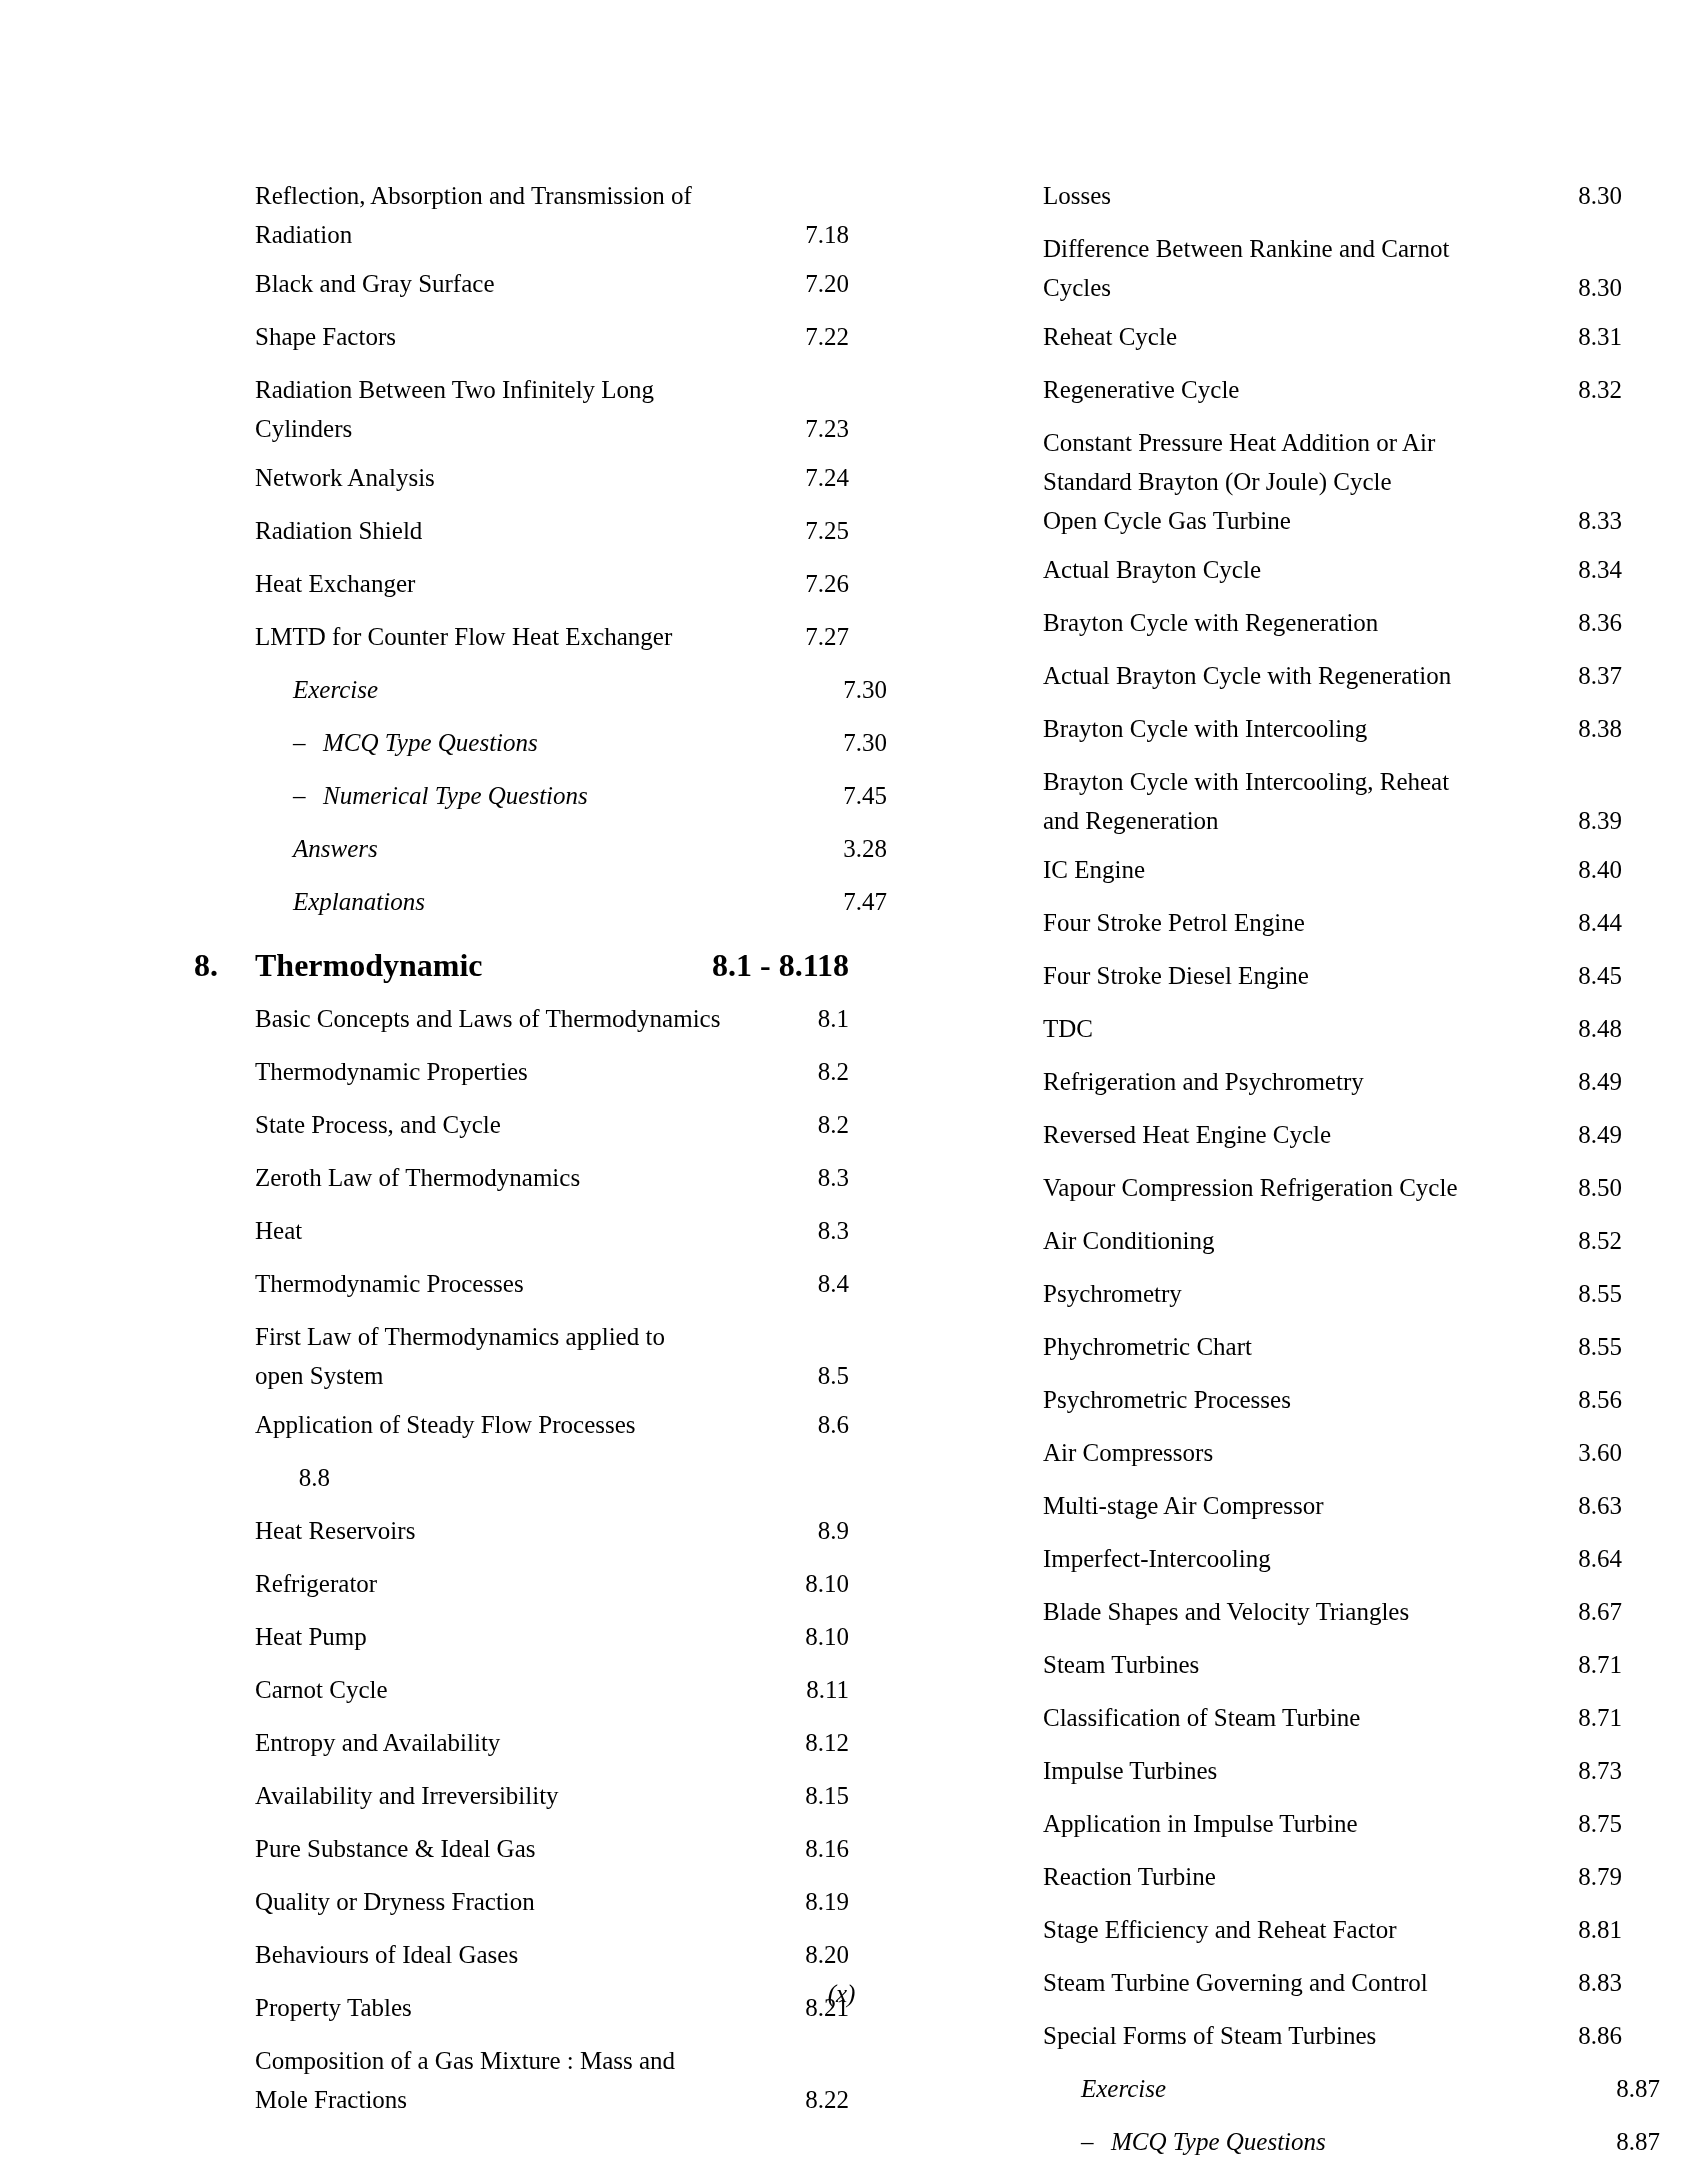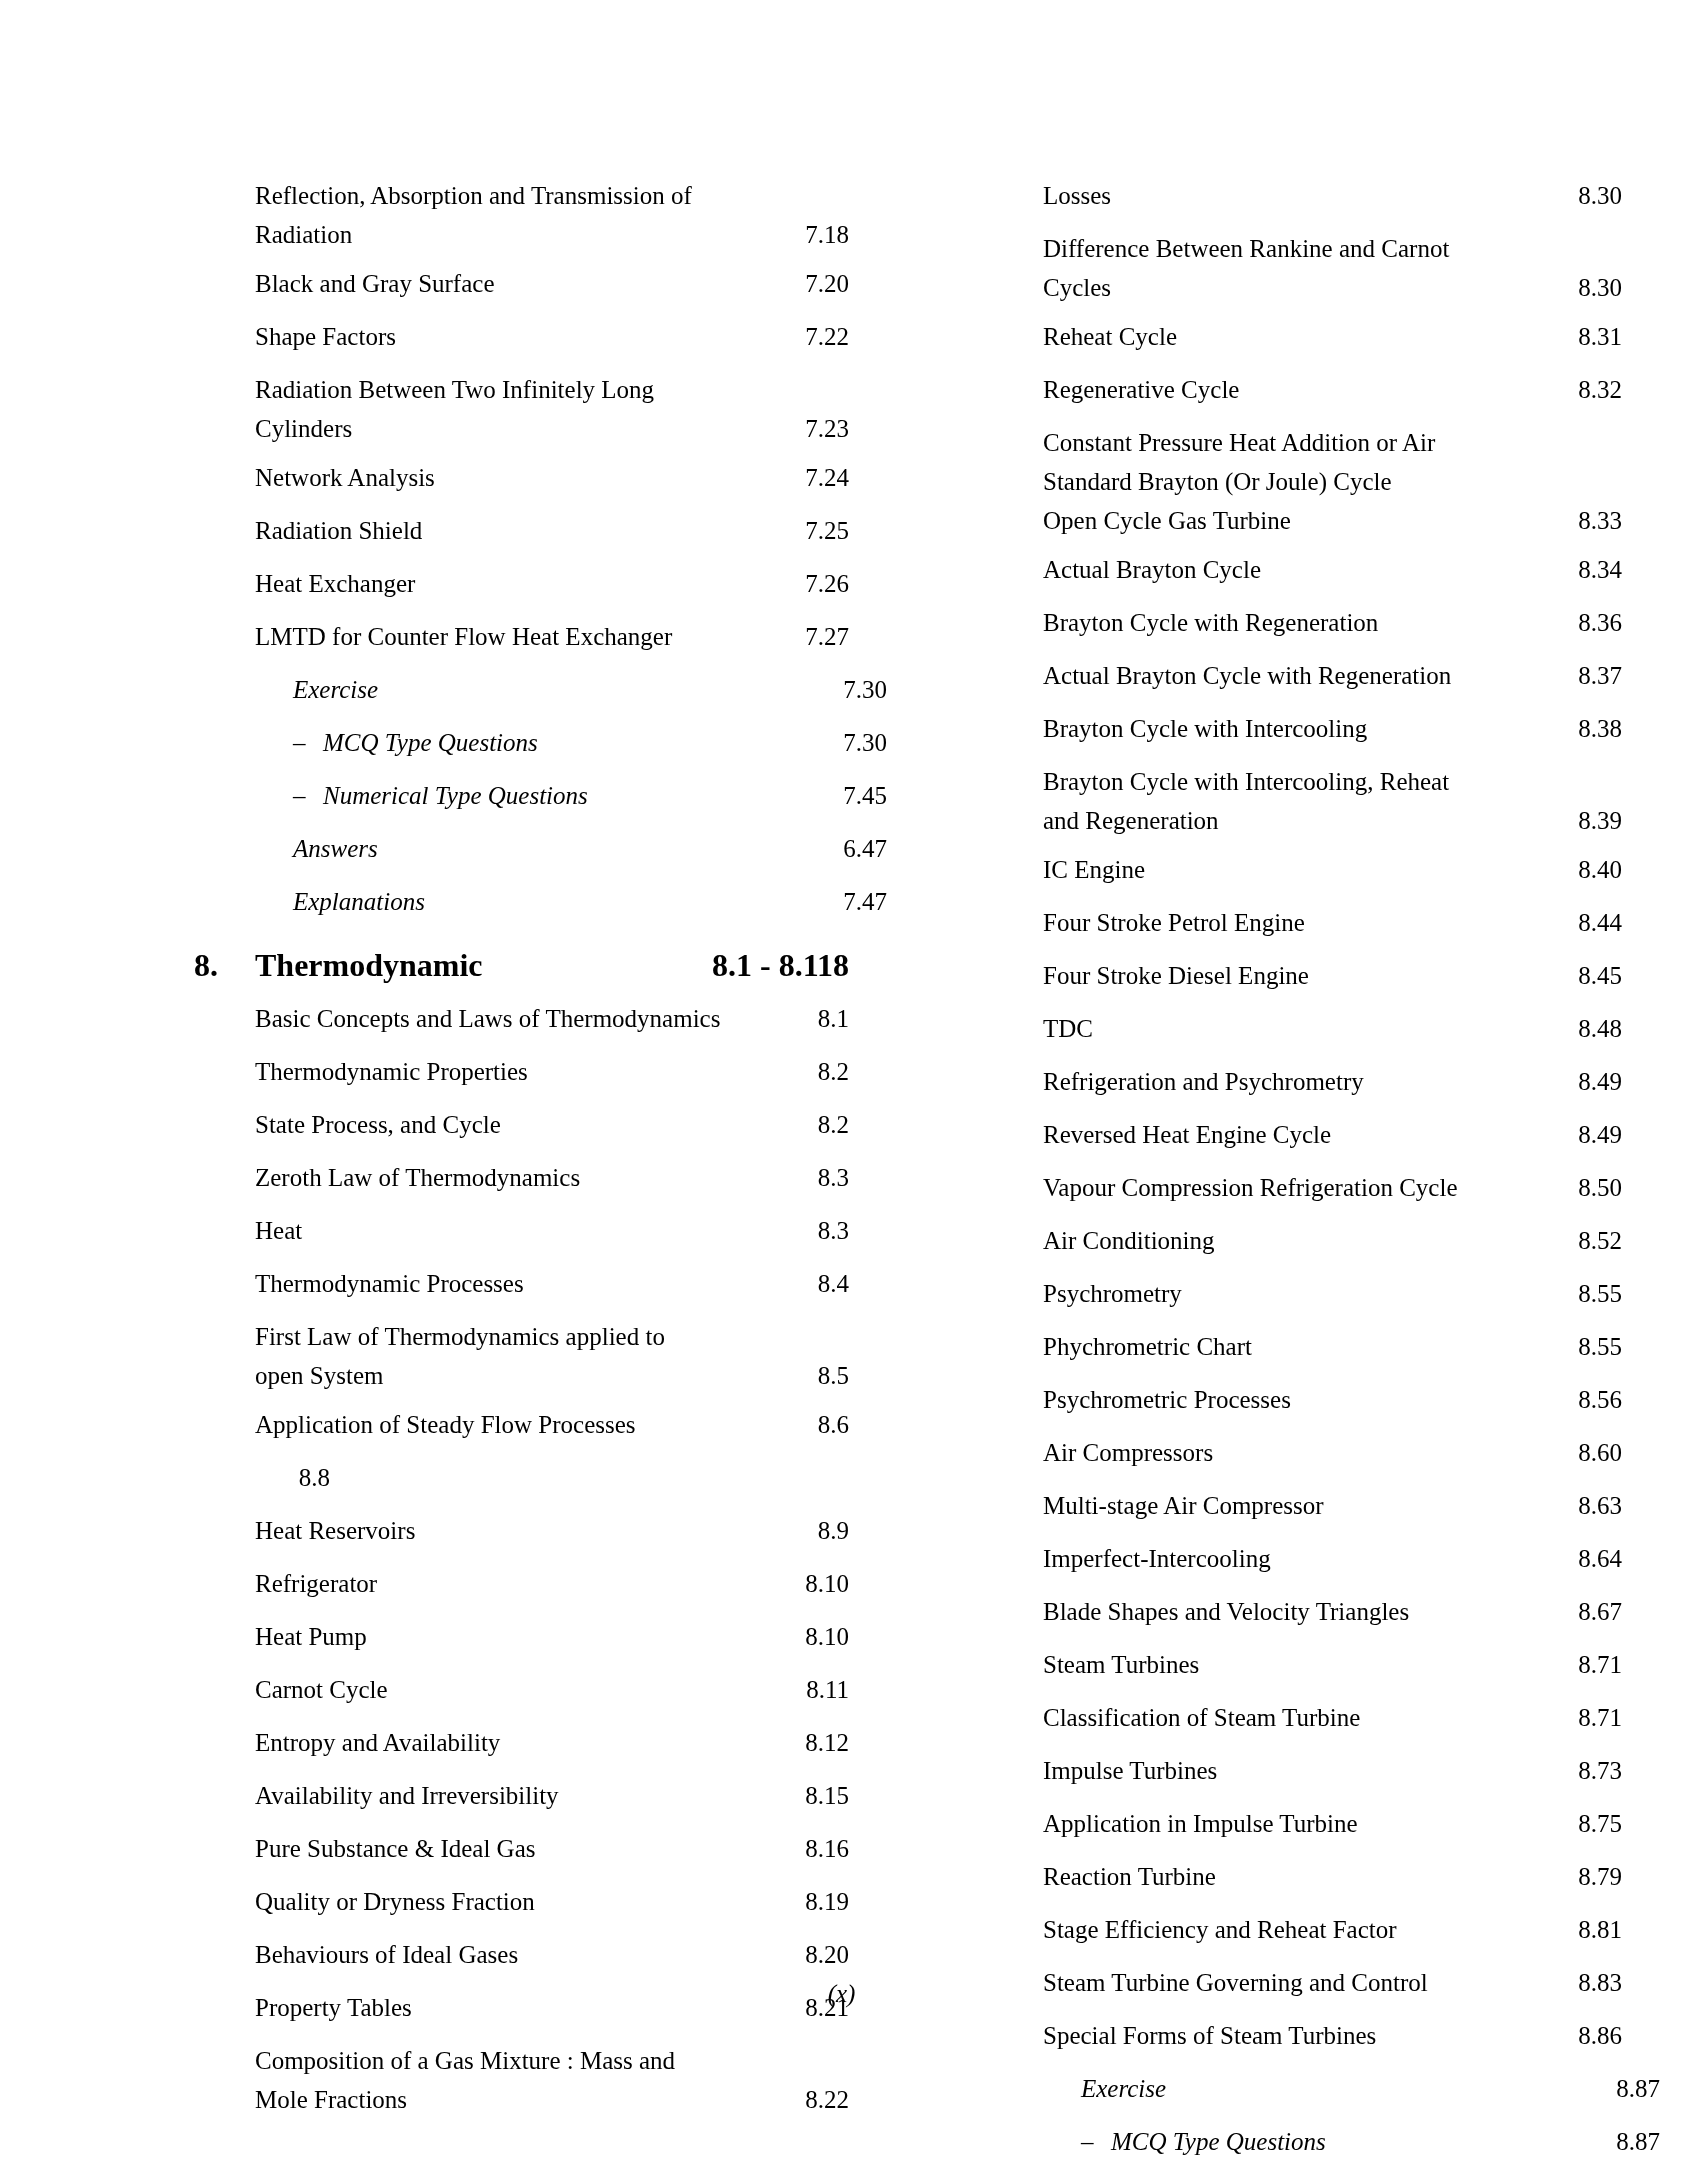--- a/index.html
+++ b/index.html
@@ -167,21 +167,21 @@
         <div class="entry single lvl3 ital">
           <span class="title"><span class="dash">–</span><span>MCQ Type Questions</span></span>
           <span class="pageno">7.30</span>
         </div>
         <div class="entry single lvl3 ital">
           <span class="title"><span class="dash">–</span><span>Numerical Type Questions</span></span>
           <span class="pageno">7.45</span>
         </div>
         <div class="entry single lvl2 ital">
           <span class="title">Answers</span>
-          <span class="pageno">6.47</span>
+          <span class="pageno">3.28</span>
         </div>
         <div class="entry single lvl2 ital">
           <span class="title">Explanations</span>
           <span class="pageno">7.47</span>
         </div>
         <div class="chapter">
           <span class="num">8.</span>
           <span class="chtitle">Thermodynamic</span>
           <span class="chrange">8.1 - 8.118</span>
         </div>
@@ -351,21 +351,21 @@
         <div class="entry single lvl1">
           <span class="title">Phychrometric Chart</span>
           <span class="pageno">8.55</span>
         </div>
         <div class="entry single lvl1">
           <span class="title">Psychrometric Processes</span>
           <span class="pageno">8.56</span>
         </div>
         <div class="entry single lvl1">
           <span class="title">Air Compressors</span>
-          <span class="pageno">8.60</span>
+          <span class="pageno">3.60</span>
         </div>
         <div class="entry single lvl1">
           <span class="title">Multi-stage Air Compressor</span>
           <span class="pageno">8.63</span>
         </div>
         <div class="entry single lvl1">
           <span class="title">Imperfect-Intercooling</span>
           <span class="pageno">8.64</span>
         </div>
         <div class="entry single lvl1">

